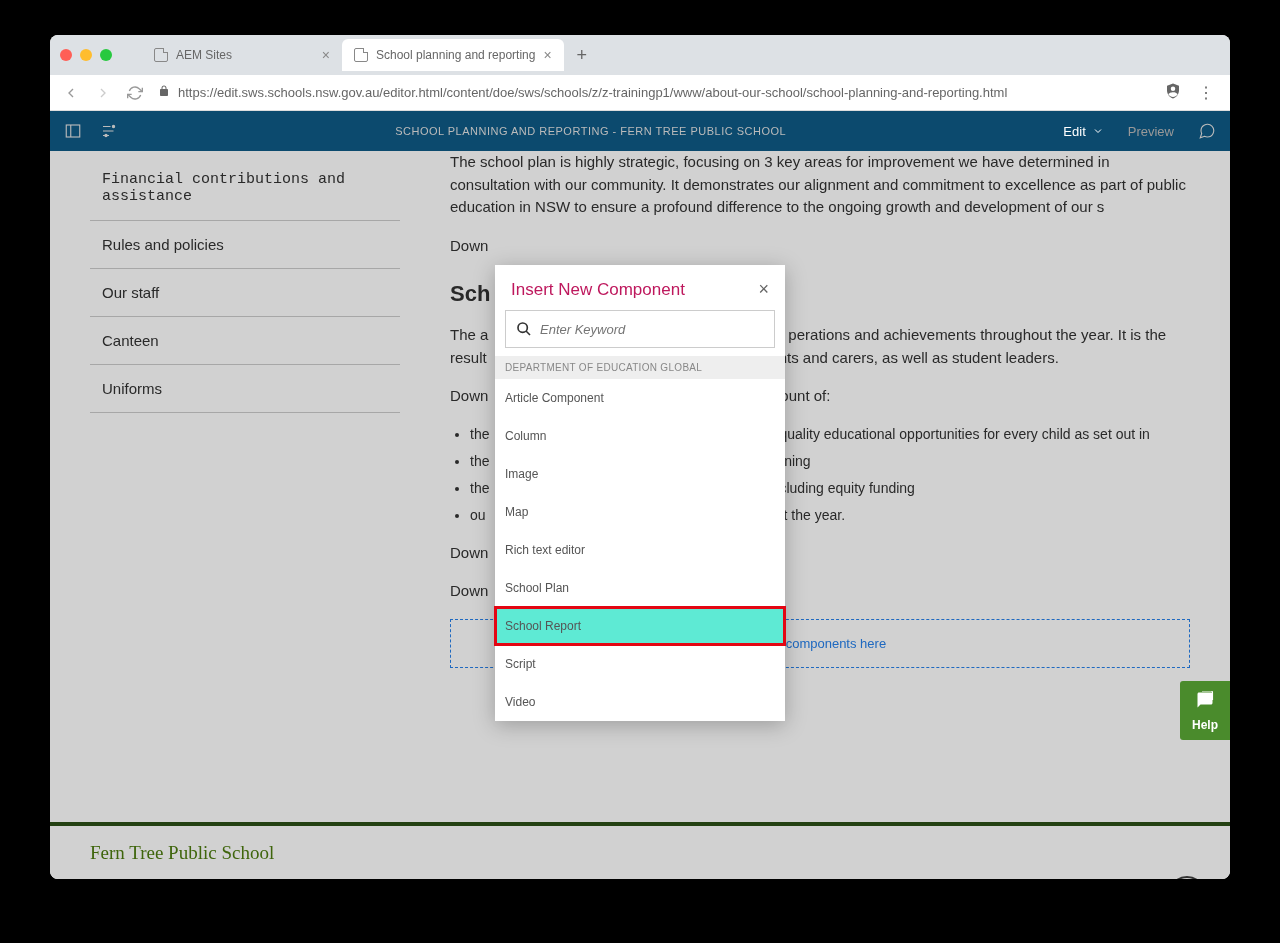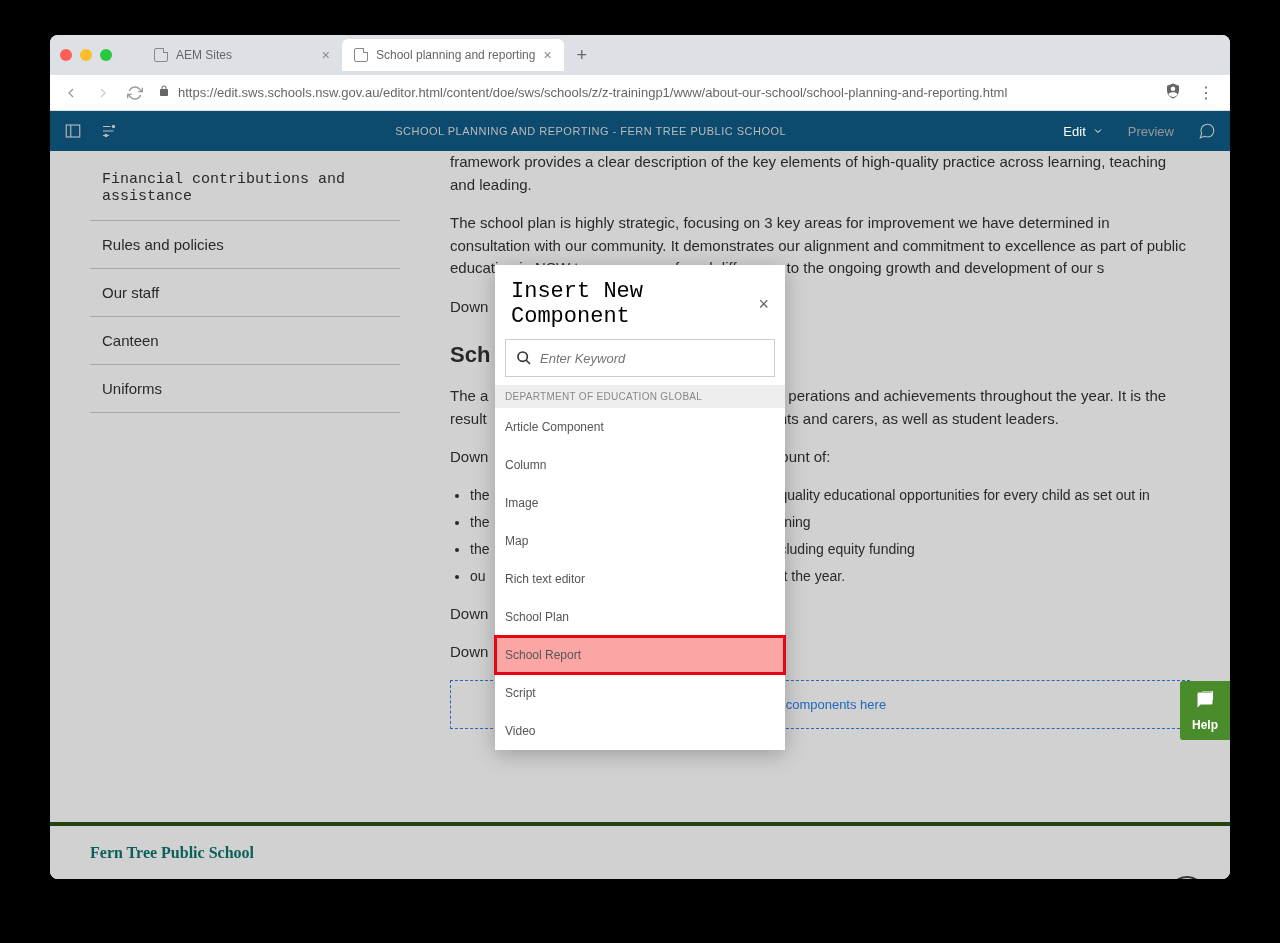--- a/index.html
+++ b/index.html
@@ -54,39 +54,39 @@
   .main-col p { margin-bottom: 16px; }
   .main-col h2 { font-size: 22px; font-weight: bold; margin: 20px 0 14px; }
   .main-col ul { padding-left: 20px; margin-bottom: 16px; }
   .main-col li { margin-bottom: 6px; list-style: disc; font-size: 14px; }
   
   .drop-zone { border: 1.5px dashed #2680eb; padding: 14px; text-align: center; color: #2680eb; font-size: 13px; margin-top: 10px; }
   
   
   .dialog { position: absolute; left: 445px; top: 230px; width: 290px; background: #fff; z-index: 10; box-shadow: 0 4px 20px rgba(0,0,0,.25); }
   .dialog-head { display: flex; align-items: center; justify-content: space-between; padding: 14px 16px 10px; }
-  .dialog-title { font-size: 22px; color: #000000; font-weight: 300; font-family: Liberation Mono, monospace; }
+  .dialog-title { font-size: 17px; color: #be185d; font-weight: 300; }
   .dialog-close { font-size: 18px; color: #666; cursor: pointer; }
   .dialog-search { margin: 0 10px 8px; border: 1px solid #ccc; display: flex; align-items: center; padding: 10px 10px; gap: 8px; }
   .dialog-search input { border: none; outline: none; font-size: 13px; font-style: italic; color: #888; flex: 1; }
   .dialog-group-hdr { background: #eee; color: #888; font-size: 10px; padding: 6px 10px; letter-spacing: .3px; }
   .dialog-item { padding: 12px 10px; font-size: 12px; color: #555; cursor: pointer; }
-  .dialog-item.highlighted { background: #fca5a5; outline: 3px solid #e30613; outline-offset: -2px; }
+  .dialog-item.highlighted { background: #5eead4; outline: 3px solid #e30613; outline-offset: -2px; }
   
   
   .help-widget { position: absolute; right: 0; top: 530px; width: 50px; background: #4a8b2c; color: #fff; text-align: center; padding: 10px 0 8px; z-index: 20; border-radius: 3px 0 0 3px; }
   .help-widget .hic { font-size: 18px; }
   .help-widget .htxt { font-size: 12px; font-weight: bold; margin-top: 4px; }
   
   
   .scroll-top { position: absolute; right: 24px; top: 725px; width: 38px; height: 38px; border: 2px solid #333; border-radius: 50%; display: flex; align-items: center; justify-content: center; z-index: 6; }
   
   
   .footer-band { position: absolute; bottom: 0; left: 0; right: 0; height: 57px; border-top: 4px solid #2d5016; display: flex; align-items: center; padding: 0 40px; }
-  .footer-title { font-family: Georgia, serif; font-size: 16px; font-weight: bold; color: #0f766e; }
+  .footer-title { font-family: Georgia, serif; font-size: 19px; font-weight: normal; color: #4d7c0f; }
 </style>
 </head>
 <body>
 
 <div class="browser-window">
 
   <div class="tab-bar">
     <div class="traffic-lights">
       <div class="light red"></div>
       <div class="light yellow"></div>
@@ -178,21 +178,20 @@
   <div class="content-wrap">
     <div class="page-content">
       <div class="sidebar">
         <div class="side-item">Financial contributions and assistance</div>
         <div class="side-item">Rules and policies</div>
         <div class="side-item">Our staff</div>
         <div class="side-item">Canteen</div>
         <div class="side-item">Uniforms</div>
       </div>
       <div class="main-col">
-        <p>framework provides a clear description of the key elements of high-quality practice across learning, teaching and leading.</p>
         <p>The school plan is highly strategic, focusing on 3 key areas for improvement we have determined in consultation with our community. It demonstrates our alignment and commitment to excellence as part of public education in NSW to ensure a profound difference to the ongoing growth and development of our s</p>
         <p>Down</p>
         <h2>Sch</h2>
         <p><span>The a</span><span style="display:inline-block;width:300px"></span><span>perations and achievements throughout the year. It is the</span></p>
         <p style="margin-top:-16px"><span>result</span><span style="display:inline-block;width:292px"></span><span>nts and carers, as well as student leaders.</span></p>
         <p><span>Down</span><span style="display:inline-block;width:292px"></span><span>ount of:</span></p>
         <ul>
           <li><span>the</span><span style="display:inline-block;width:290px"></span><span>quality educational opportunities for every child as set out in</span></li>
           <li><span>the</span><span style="display:inline-block;width:290px"></span><span>rning</span></li>
           <li><span>the</span><span style="display:inline-block;width:290px"></span><span>cluding equity funding</span></li>

